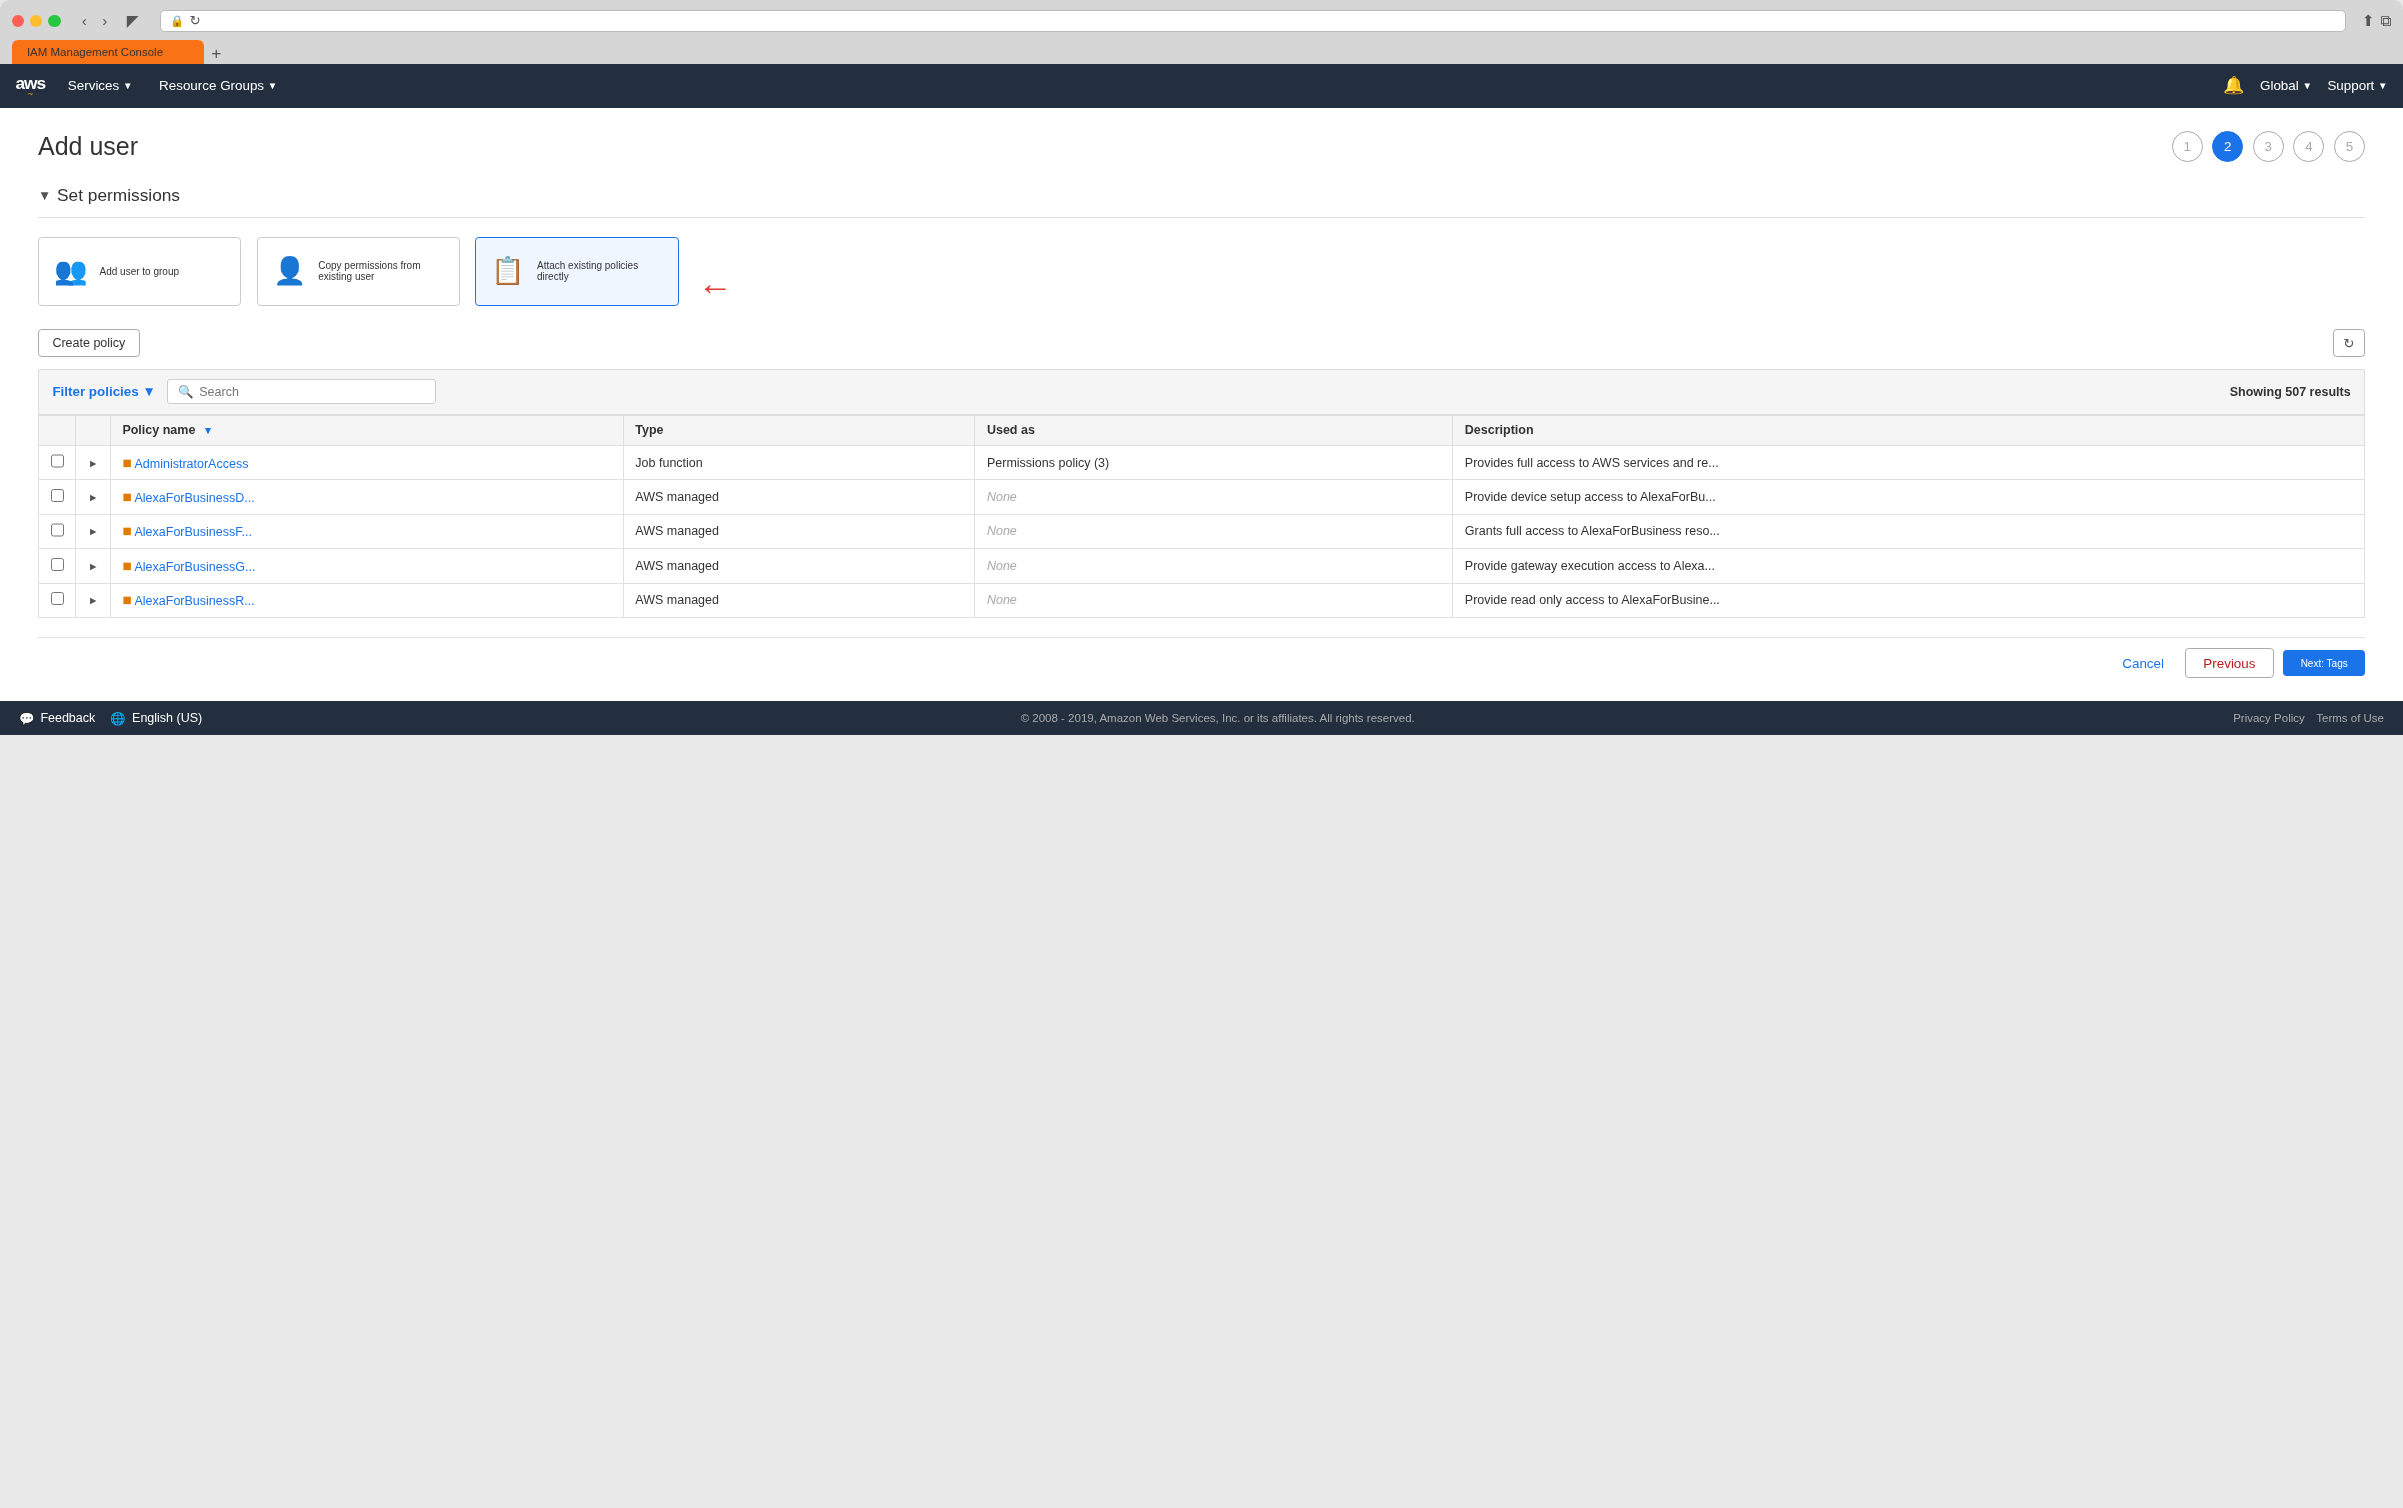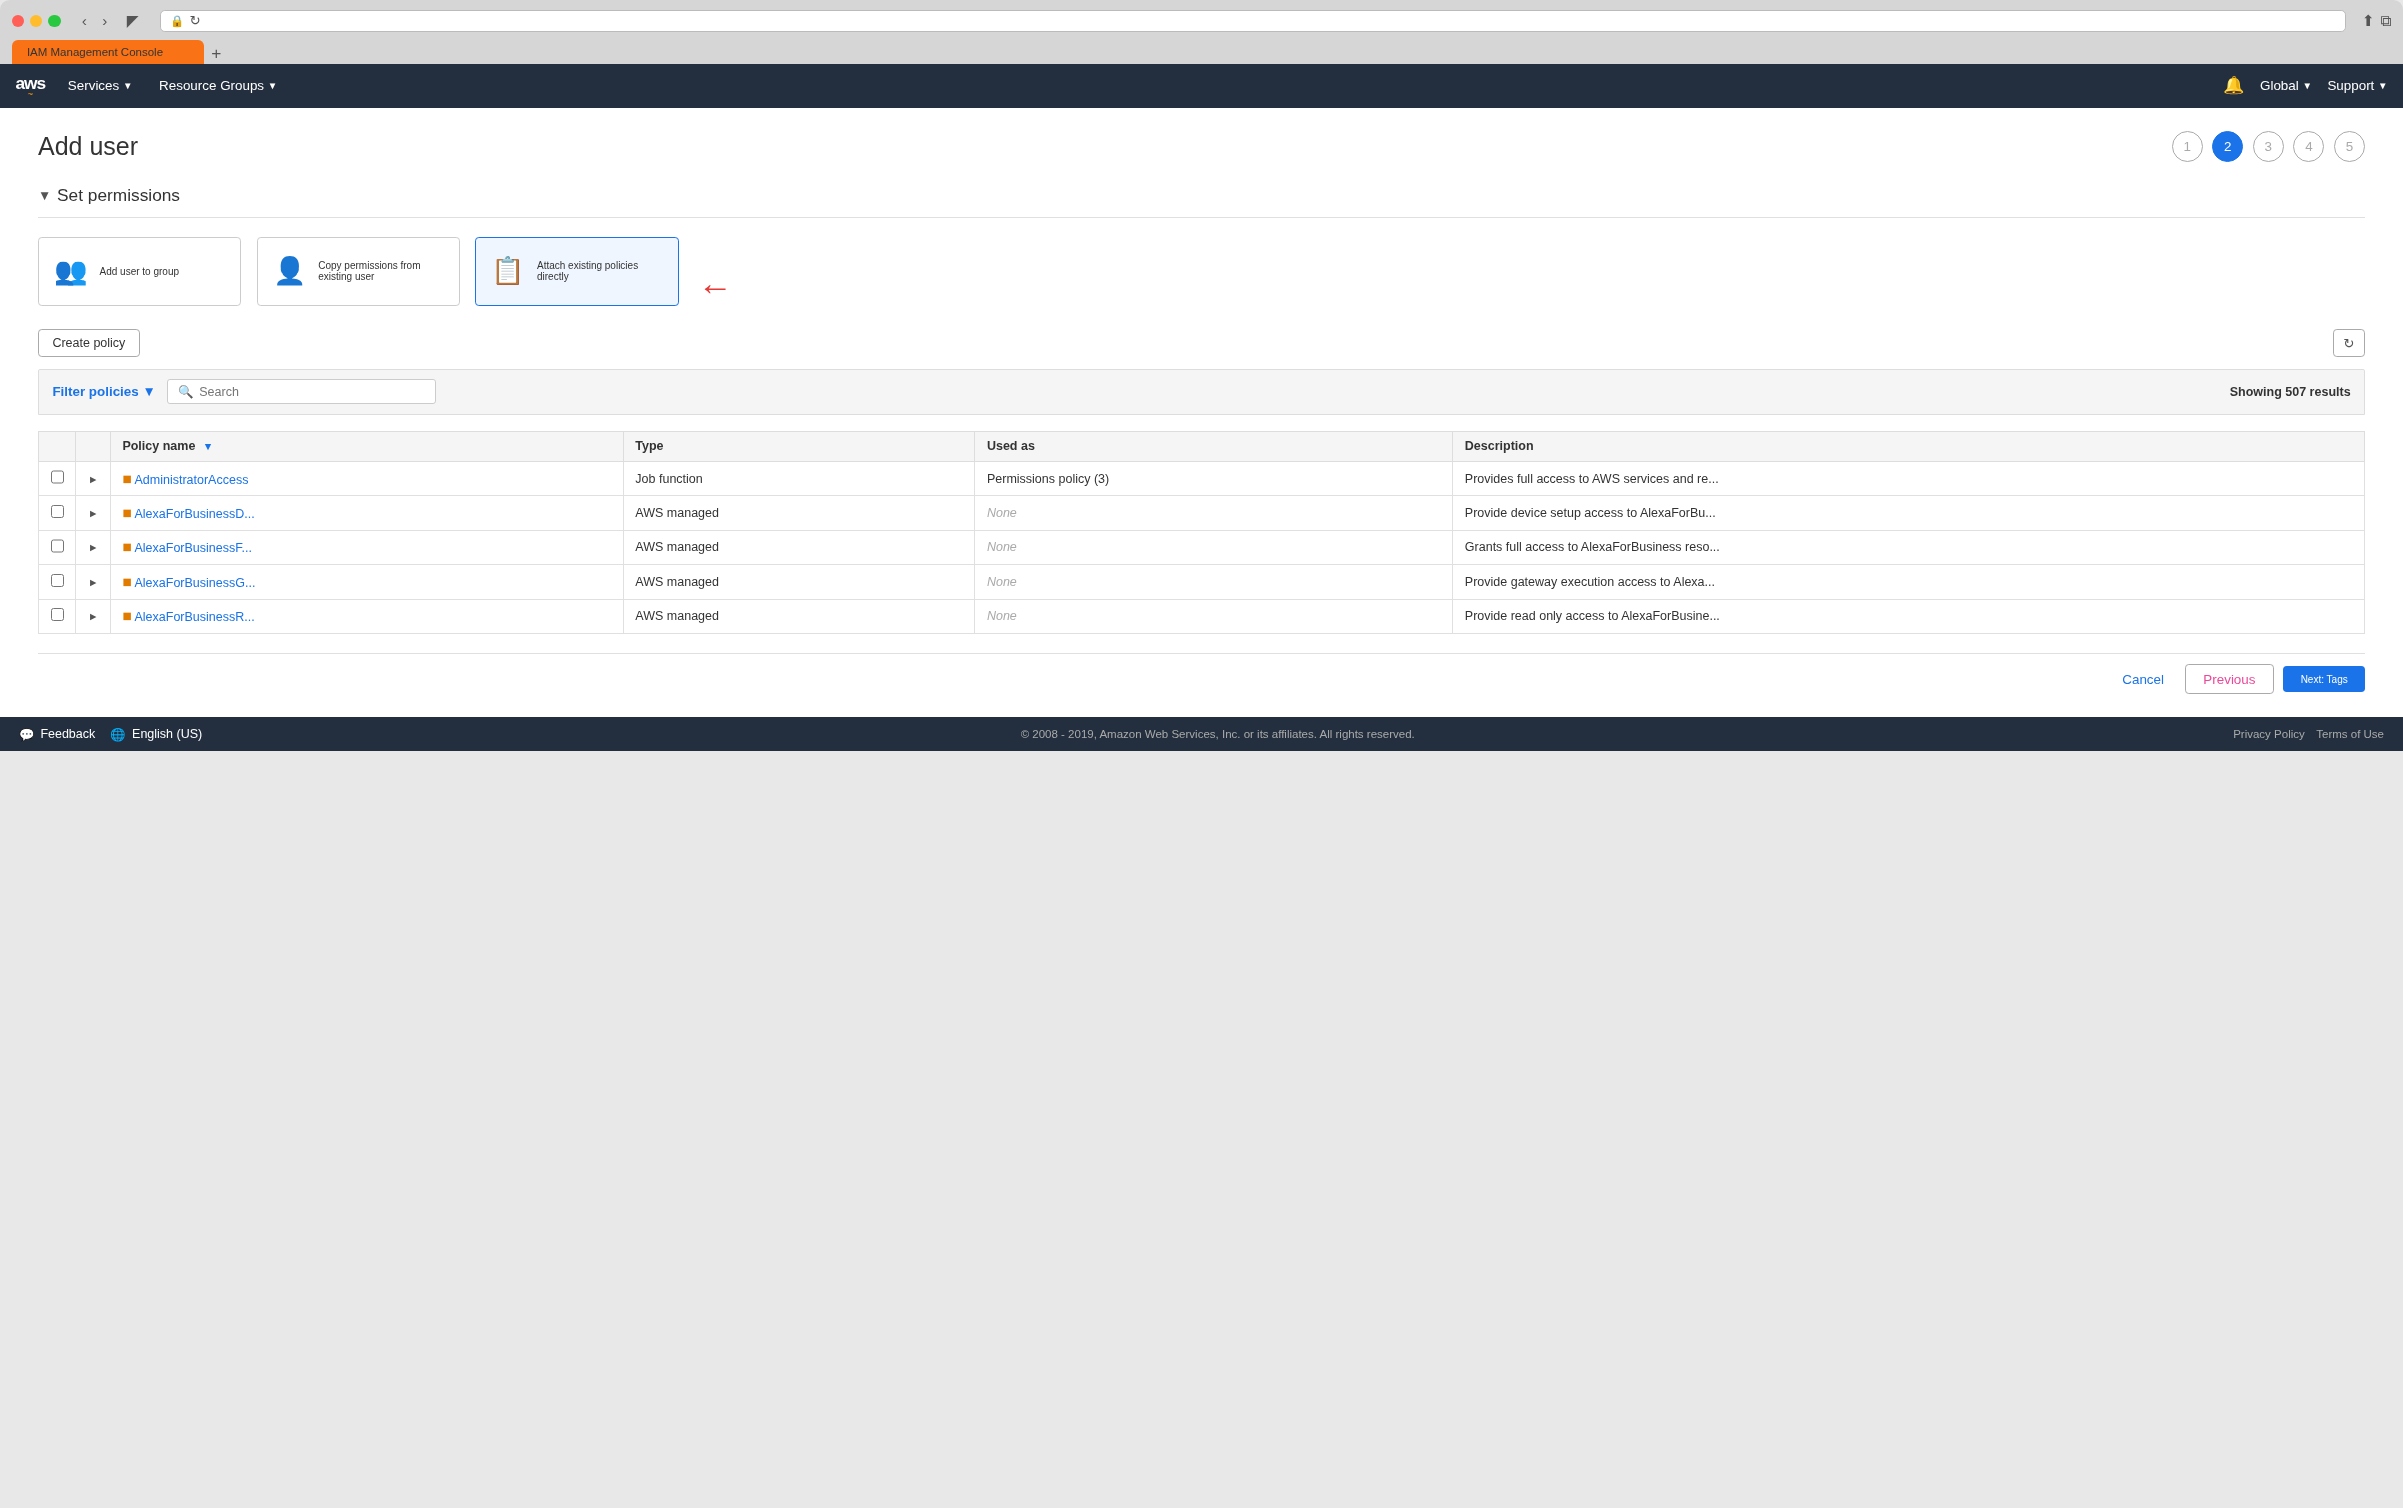--- a/index.html
+++ b/index.html
@@ -255,21 +255,20 @@
       color: #333;
     }
     .search-icon { color: #777; margin-right: 5.8px; font-size: 12.5px; }
     .results-count { font-size: 12.5px; font-weight: 600; color: #333; }
 
     
     .policy-table {
       width: 100%;
       border-collapse: collapse;
       font-size: 12.5px;
-      margin-top: 16px;
     }
     .policy-table th {
       background: #f5f5f5;
       border: 1px solid #ddd;
       padding: 7.7px 11.5px;
       text-align: left;
       font-weight: 600;
       color: #333;
     }
     .policy-table td {
@@ -304,21 +303,21 @@
       cursor: pointer;
       padding: 5.8px 11.5px;
     }
     .btn-previous {
       background: white;
       border: 1px solid #aaa;
       border-radius: 3.8px;
       padding: 6.7px 17.3px;
       font-size: 13.4px;
       cursor: pointer;
-      color: #ec4899;
+      color: #b91c1c;
       font-weight: 500;
     }
     .btn-next {
       background: #1a73e8;
       border: none;
       border-radius: 3.8px;
       padding: 7.7px 17.3px;
       font-size: 10px;
       cursor: pointer;
       color: white;

